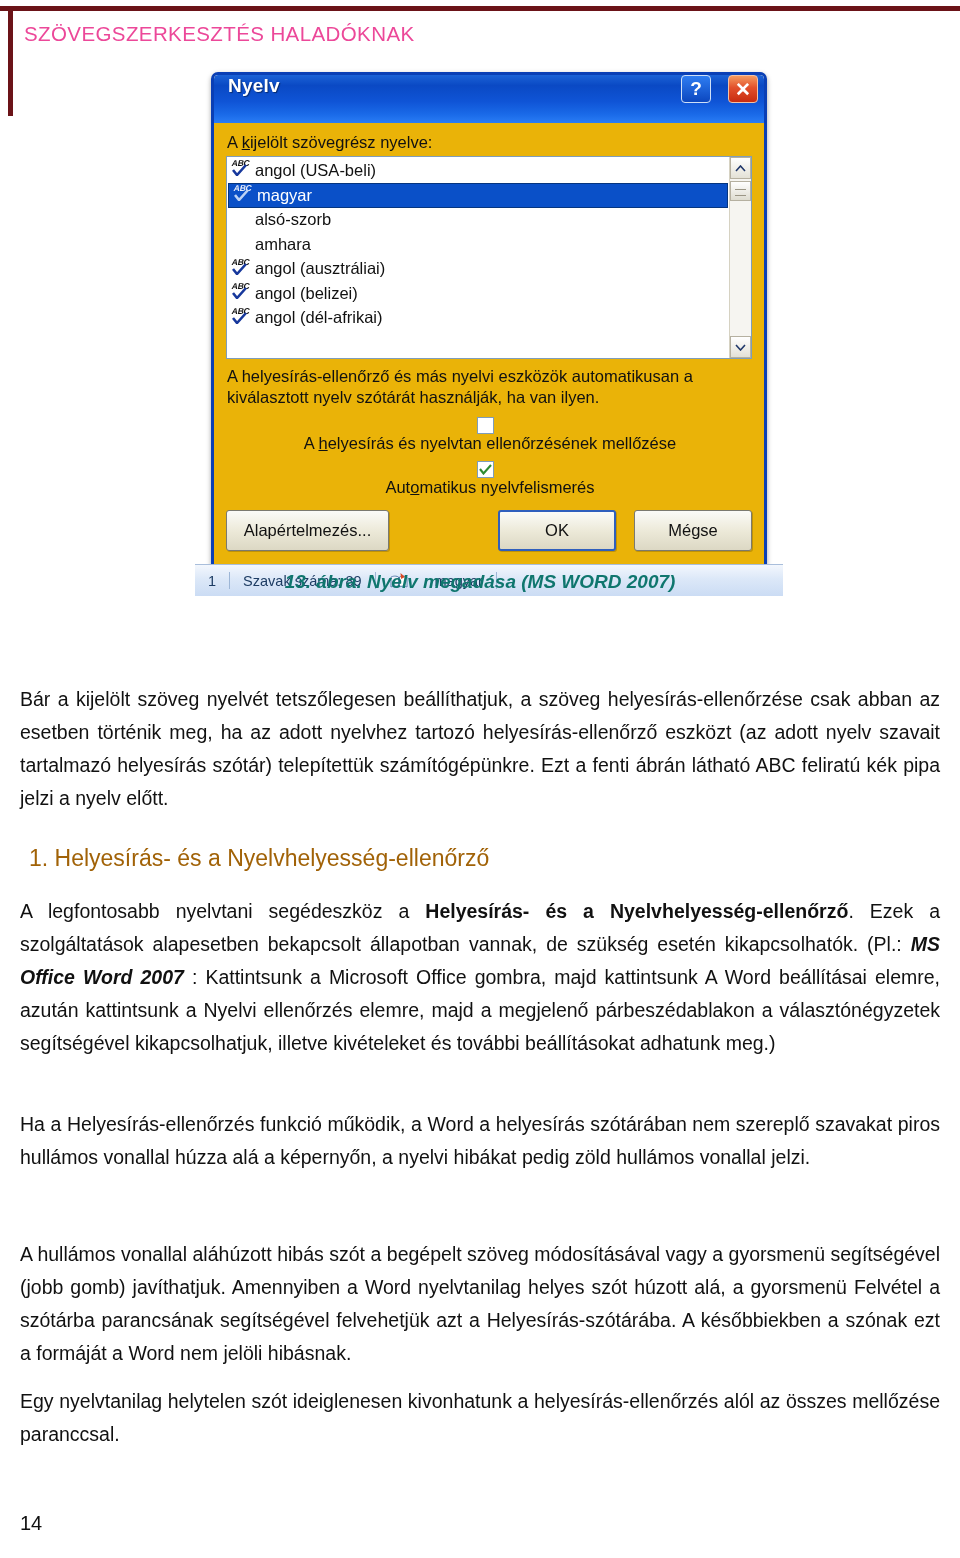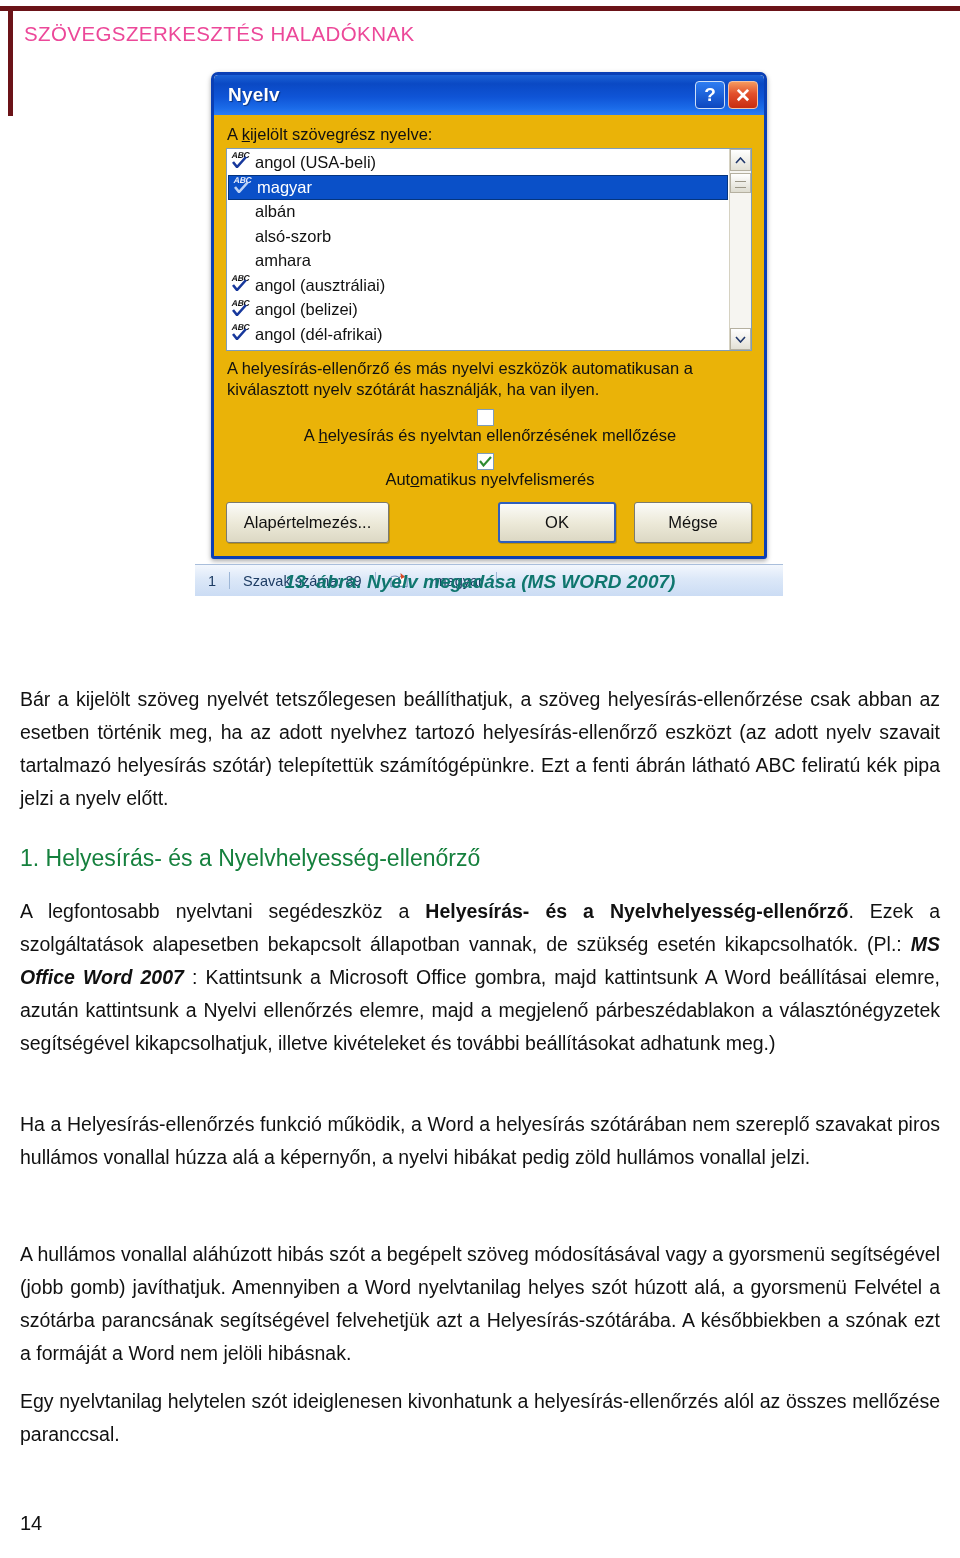--- a/index.html
+++ b/index.html
@@ -54,27 +54,28 @@
     left: 16px; top: 0px;
     width: 556px;
     border: 3px solid #0a3fb5;
     border-radius: 7px 7px 3px 3px;
     box-sizing: border-box;
     background: #ece9d8;
     box-shadow: 0 2px 5px rgba(0,0,0,.35);
     overflow: hidden;
   }
   .dlg-titlebar {
-    height: 40px;
+    height: 48px;
     background: linear-gradient(180deg,#1b62d6 0%,#0a49c4 22%,#0f54d6 55%,#1a6ae8 82%,#2a7df5 100%);
     display: flex;
-    align-items: center;
+    align-items: flex-start;
     padding: 0 6px 0 14px;
     border-radius: 4px 4px 0 0;
     position: relative;
+    gap: 14px;
   }
   .dlg-title {
     color: #ffffff;
     font-size: 19px;
     font-weight: bold;
     text-shadow: 1px 1px 1px rgba(0,0,0,.45);
     flex: 1;
     letter-spacing: 0.2px;
   }
   .tb-btn {
@@ -289,23 +290,23 @@
     line-height: 33px;
     text-align: justify;
     color: #111;
   }
   .para b { font-weight: bold; }
   .para i { font-style: italic; font-weight: bold; }
 
   #para-1 { top: 683px; }
   #heading-1 {
     position: absolute;
-    left: 20px; top: 845px;
+    left: 29px; top: 845px;
     font-size: 23px;
-    color: #15803d;
+    color: #a16207;
   }
   #para-2 { top: 895px; }
   #para-3 { top: 1108px; }
   #para-4 { top: 1238px; }
   #para-5 { top: 1385px; }
 
   #page-number {
     position: absolute;
     left: 20px; top: 1512px;
     font-size: 20px;
@@ -354,24 +355,20 @@
               <span class="abc">ABC</span>
               <span class="tick">
                   <svg width="15" height="12" viewBox="0 0 15 12">
                     <path d="M1 6 L5 11 L14 1" stroke="#bcd2f5" stroke-width="2.6" fill="none"></path>
                   </svg>
                 </span>
             </span>
             <span>magyar</span>
           </div>
 
-          <div class="list-row">
-            <span class="spacer-icon"></span>
-            <span>albán</span>
-          </div>
 
           <div class="list-row">
             <span class="spacer-icon"></span>
             <span>alsó-szorb</span>
           </div>
 
           <div class="list-row">
             <span class="spacer-icon"></span>
             <span>amhara</span>
           </div>

